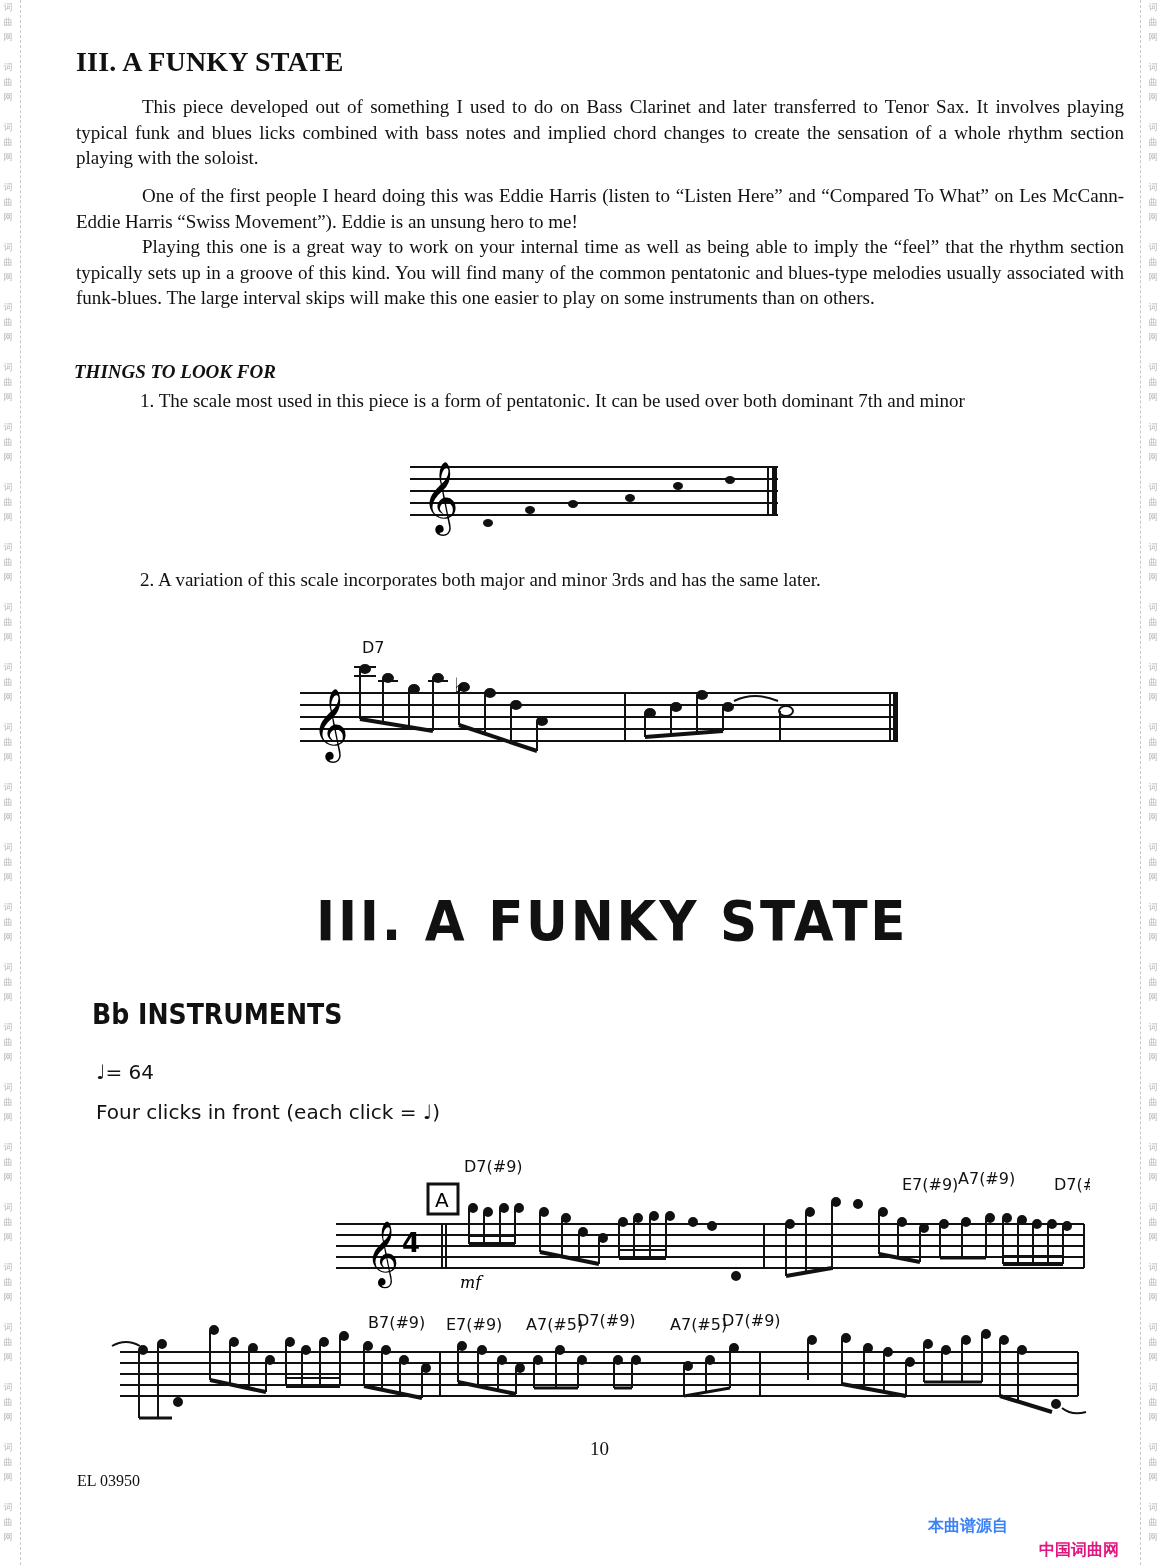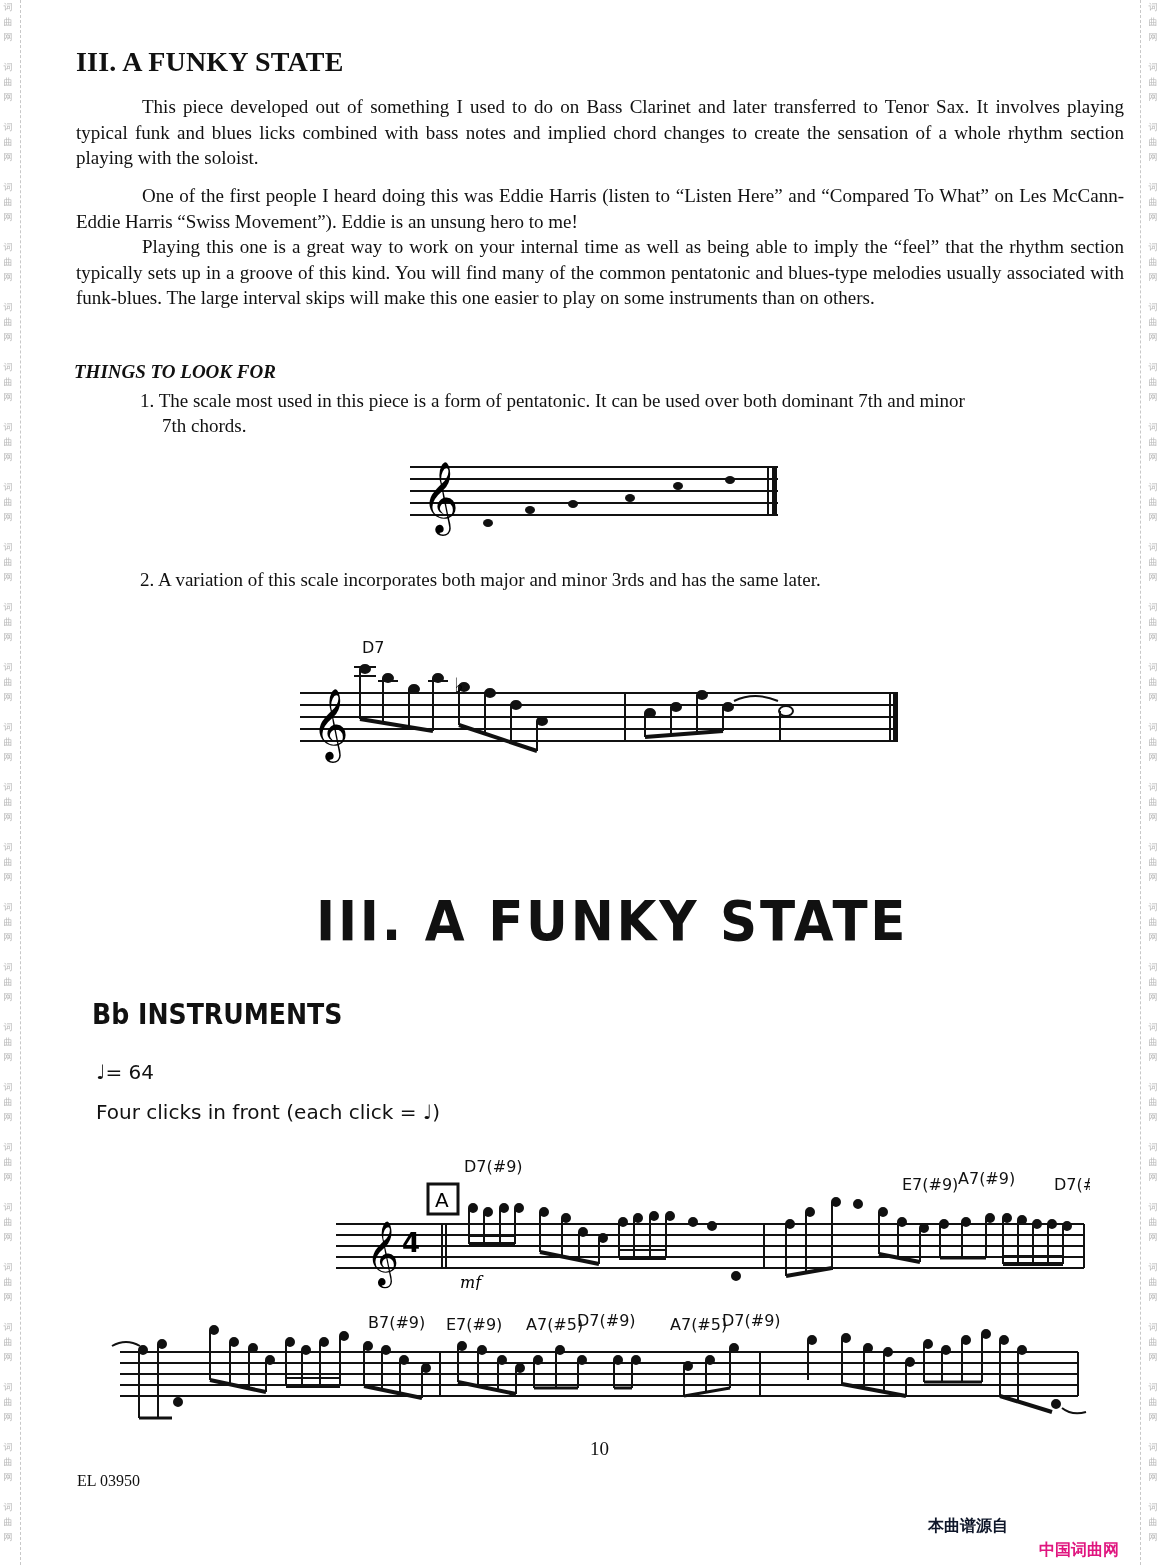--- a/index.html
+++ b/index.html
@@ -25,21 +25,21 @@
     .item2 { top: 567px; }
 
     .hand-title { position: absolute; left: 316px; top: 888px; font-family: "DejaVu Sans", sans-serif; font-weight: bold; font-size: 56px; letter-spacing: 3px; transform: scaleX(0.92); transform-origin: left top; }
     .hand-sub { position: absolute; left: 92px; top: 998px; font-family: "DejaVu Sans", sans-serif; font-weight: bold; font-size: 28px; transform: scaleX(0.9); transform-origin: left top; }
     .hand-tempo { position: absolute; left: 96px; top: 1060px; font-family: "DejaVu Sans", sans-serif; font-size: 20px; }
     .hand-clicks { position: absolute; left: 96px; top: 1100px; font-family: "DejaVu Sans", sans-serif; font-size: 20px; }
     .staff-svg { position: absolute; }
     .chord { font-family: "DejaVu Sans", sans-serif; font-size: 16px; fill: #111; }
     .footer-code { position: absolute; left: 77px; top: 1472px; font-size: 16px; }
     .footer-page { position: absolute; left: 590px; top: 1438px; font-size: 19px; }
-    .source-label { position: absolute; left: 928px; top: 1516px; font-family: "DejaVu Sans", sans-serif; font-weight: bold; font-size: 16px; color: #0f172a; }
+    .source-label { position: absolute; left: 928px; top: 1516px; font-family: "DejaVu Sans", sans-serif; font-weight: bold; font-size: 16px; color: #3b82f6; }
     .source-site { position: absolute; left: 1039px; top: 1516px; font-family: "DejaVu Sans", sans-serif; font-weight: bold; font-size: 16px; margin-top: 24px; }
   </style>
 </head>
 <body>
 
 <div class="dash-line left"></div>
 <div class="dash-line right"></div>
 <div class="margin-strip left" id="wm-left" style="color: rgb(184, 184, 184);">
     <div class="grp">
       <span>词</span>
@@ -309,21 +309,20 @@
 
 <div class="para p1"><span class="indent"></span><span>This piece developed out of something I used to do on Bass Clarinet and later transferred to Tenor Sax. It involves playing typical funk and blues licks combined with bass notes and implied chord changes to create the sensation of a whole rhythm section playing with the soloist.</span></div>
 <div class="para p2"><span class="indent"></span><span>One of the first people I heard doing this was Eddie Harris (listen to “Listen Here” and “Compared To What” on Les McCann-Eddie Harris “Swiss Movement”). Eddie is an unsung hero to me!</span></div>
 <div class="para p3"><span class="indent"></span><span>Playing this one is a great way to work on your internal time as well as being able to imply the “feel” that the rhythm section typically sets up in a groove of this kind. You will find many of the common pentatonic and blues-type melodies usually associated with funk-blues. The large interval skips will make this one easier to play on some instruments than on others.</span></div>
 
 <div class="h2">THINGS TO LOOK FOR</div>
 
 <div class="item item1">
   <span>1.</span>
   <span>The scale most used in this piece is a form of pentatonic. It can be used over both dominant 7th and minor</span>
-  <span class="cont">7th chords.</span>
 </div>
 
 <svg class="staff-svg" style="left:400px;top:440px" width="390" height="100">
   <g stroke="#111" stroke-width="2">
     <line x1="10" y1="27" x2="378" y2="27"></line>
       <line x1="10" y1="39" x2="378" y2="39"></line>
     <line x1="10" y1="51" x2="378" y2="51"></line>
       <line x1="10" y1="63" x2="378" y2="63"></line>
     <line x1="10" y1="75" x2="378" y2="75"></line>
     <line x1="368" y1="27" x2="368" y2="75"></line>

